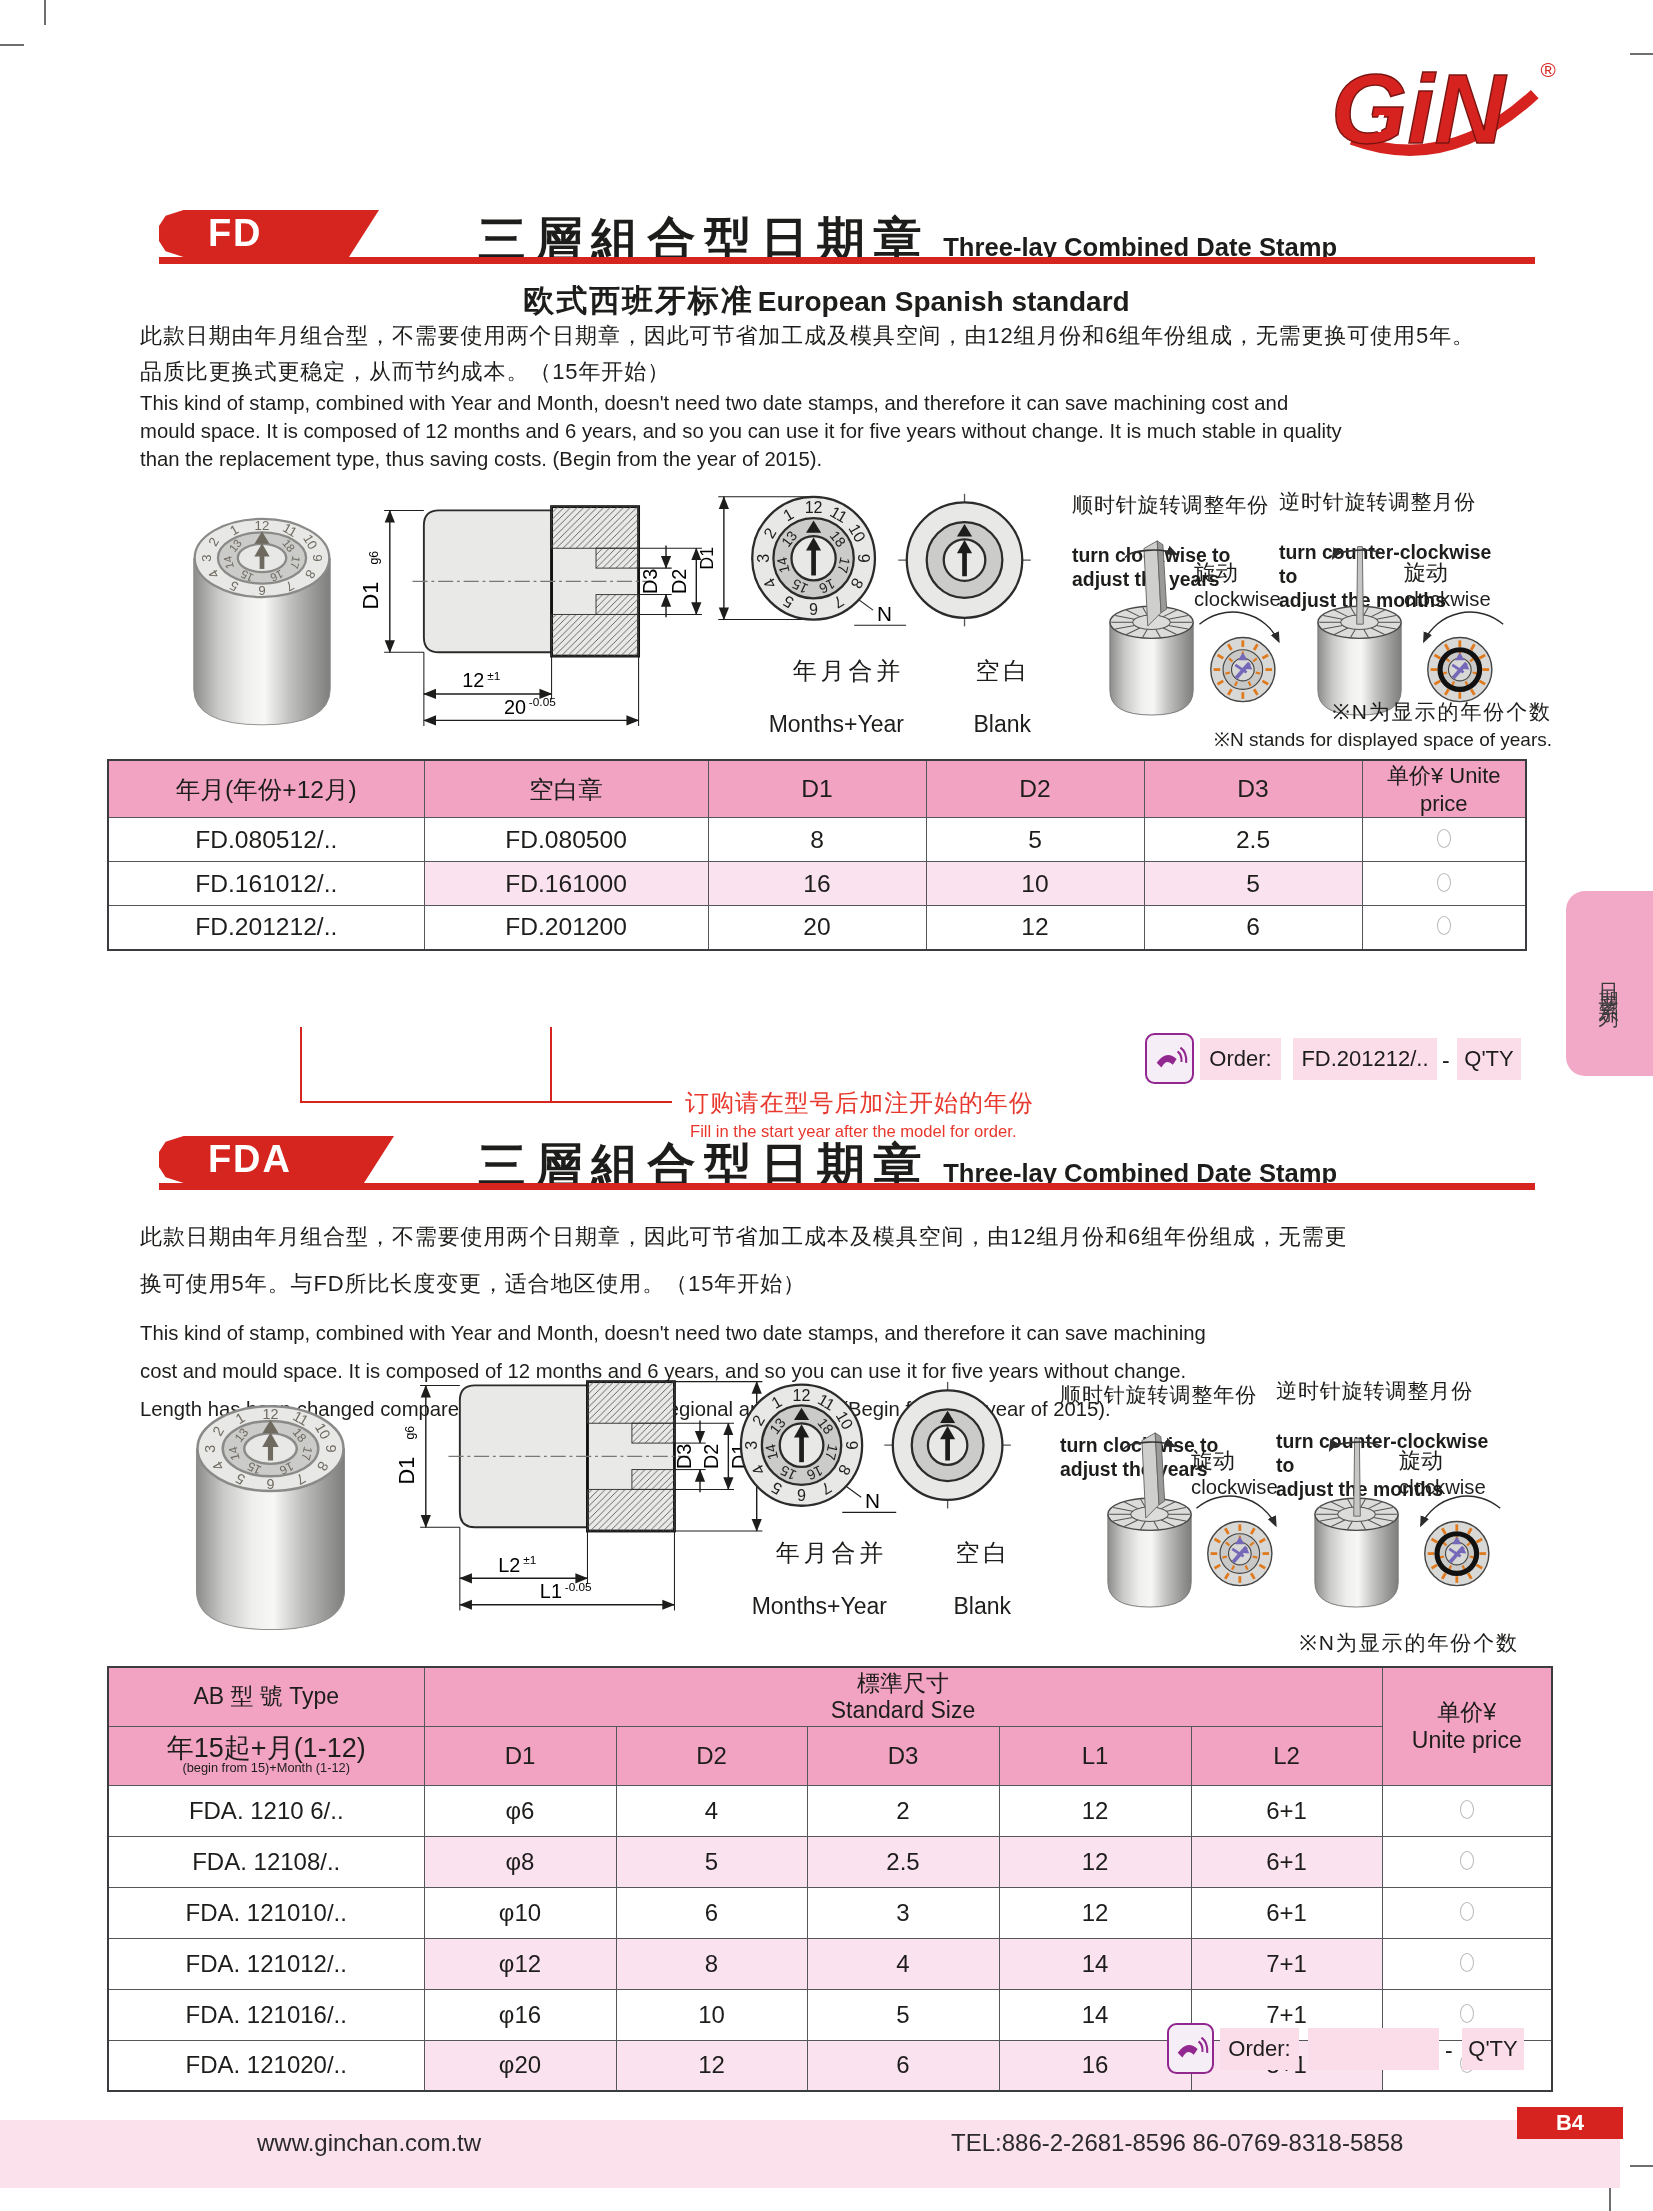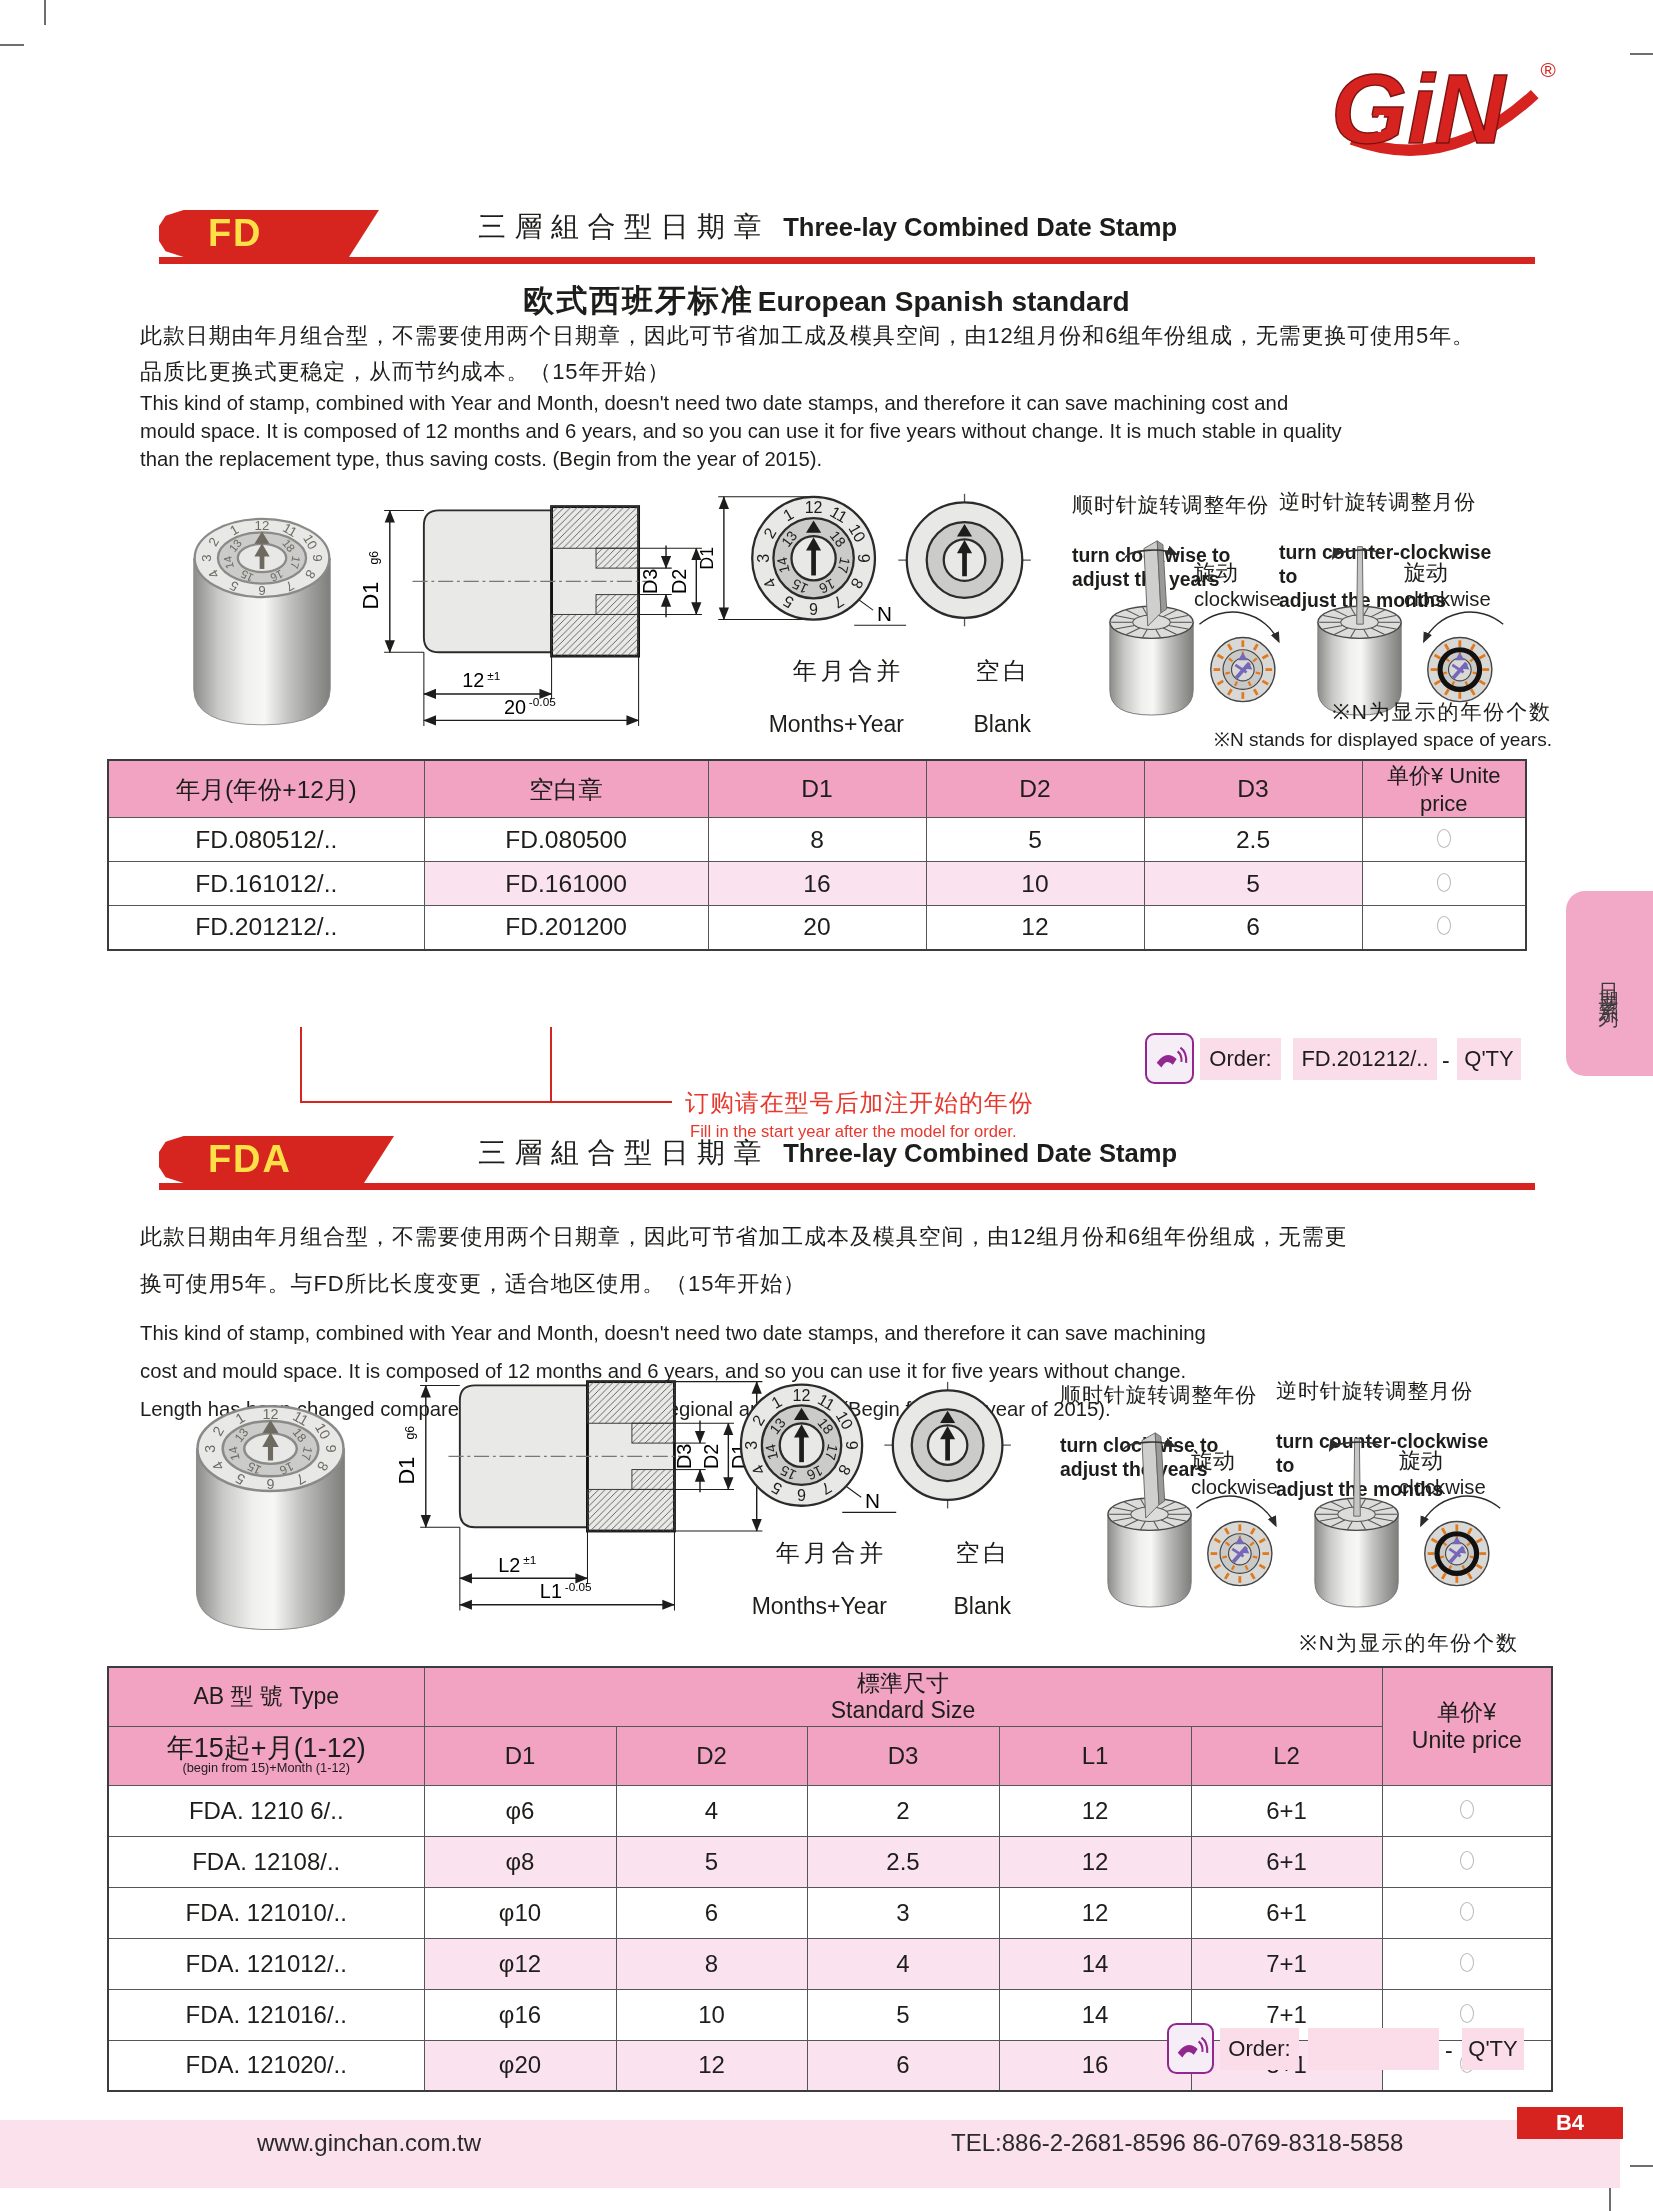--- a/index.html
+++ b/index.html
@@ -1,24 +1,24 @@
 <!DOCTYPE html>
 <html style="--red: #d6251f; --pinkhdr: #f2a3c1; --pinklight: #fbe2ef; --purple: #92278f;font-size:15px"><head>
 <meta charset="utf-8">
 <style>
   *{margin:0;padding:0;box-sizing:border-box}
   body{width:1653px;height:2212px;background:#ffffff;font-family:"Liberation Sans",sans-serif;color:#1d1d1b;position:relative;overflow:hidden}
   .crop{position:absolute;background:#6e6e6e}
   
-  .badge{position:absolute;height:47px;background:var(--red);color:#fde047;font-weight:bold;
+  .badge{position:absolute;height:47px;background:var(--red);color:#ffffff;font-weight:bold;
          font-size:38px;display:flex;align-items:center;padding-left:49px;letter-spacing:1.9px;
          clip-path:polygon(24.6px 0%,100% 0%,calc(100% - 30px) 100%,24.6px 100%,6.6px 88%,0% 66%,0% 34%,6.6px 12%)}
   .redline{position:absolute;height:6.6px;background:var(--red)}
   .sec-title{position:absolute;display:flex;align-items:baseline;white-space:nowrap}
-  .title-cn{font-size:28px;font-weight:normal;letter-spacing:8.5px}
+  .title-cn{font-size:48px;font-weight:bold;letter-spacing:8.5px}
   .title-en{font-size:25.6px;font-weight:bold;margin-left:13.2px}
   .subtitle{position:absolute;width:100%;text-align:center;white-space:nowrap}
   .subtitle .cn{font-size:31px;font-weight:bold;letter-spacing:1.9px}
   .subtitle .en{font-size:28px;font-weight:bold;margin-left:0}
   .desc-cn{position:absolute;font-size:22px;line-height:36px;white-space:pre-line;letter-spacing:0.9px}
   .desc-en{position:absolute;font-size:20.3px;line-height:28px;white-space:pre-line}
   
   .spec-table{position:absolute;border-collapse:collapse;table-layout:fixed;background:#fff}
   .spec-table th,.spec-table td{border:1.9px solid #55565a;text-align:center;vertical-align:middle;overflow:hidden}
   .spec-table{border:2.8px solid #3b3c40}

